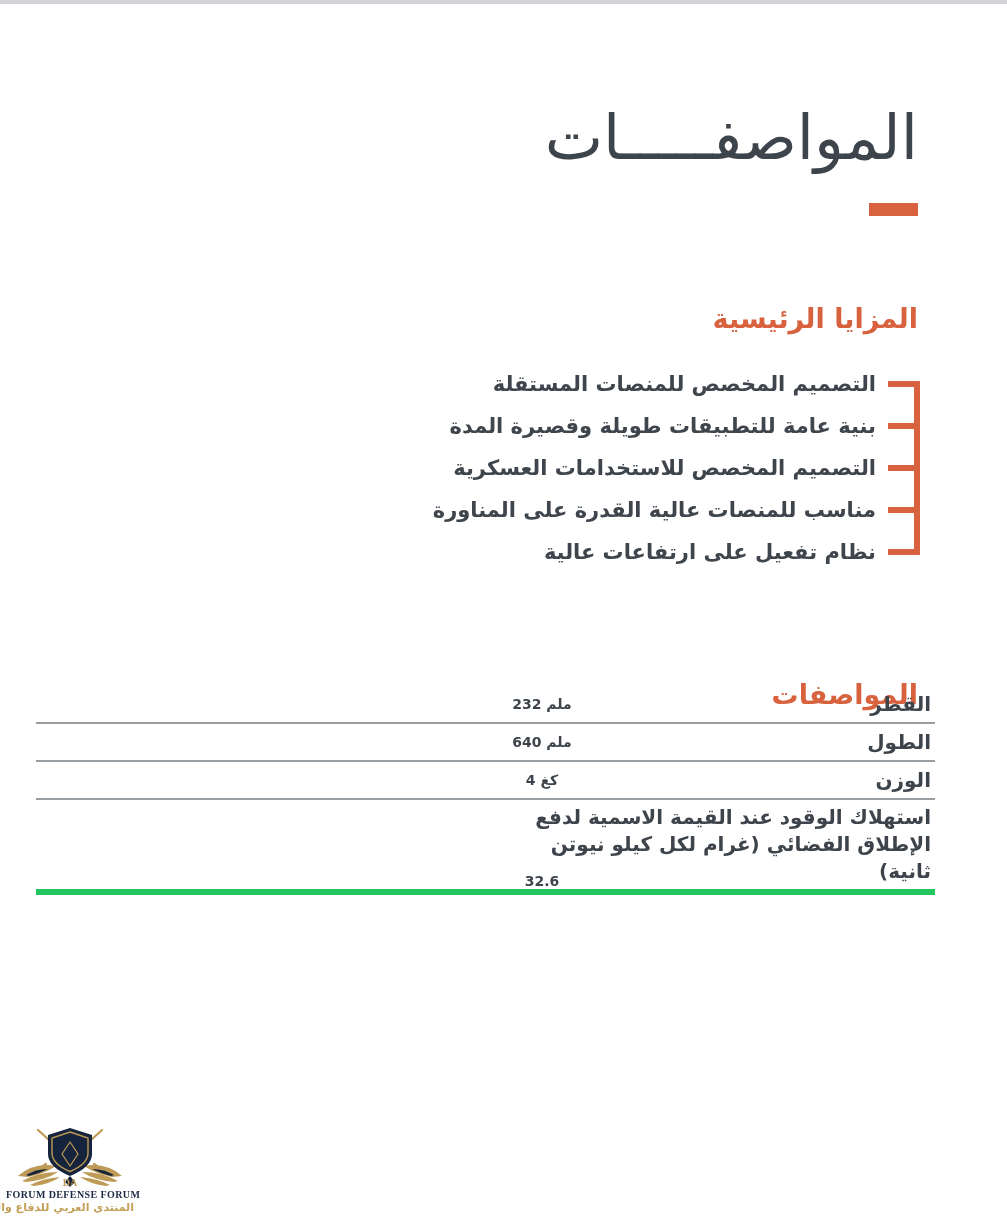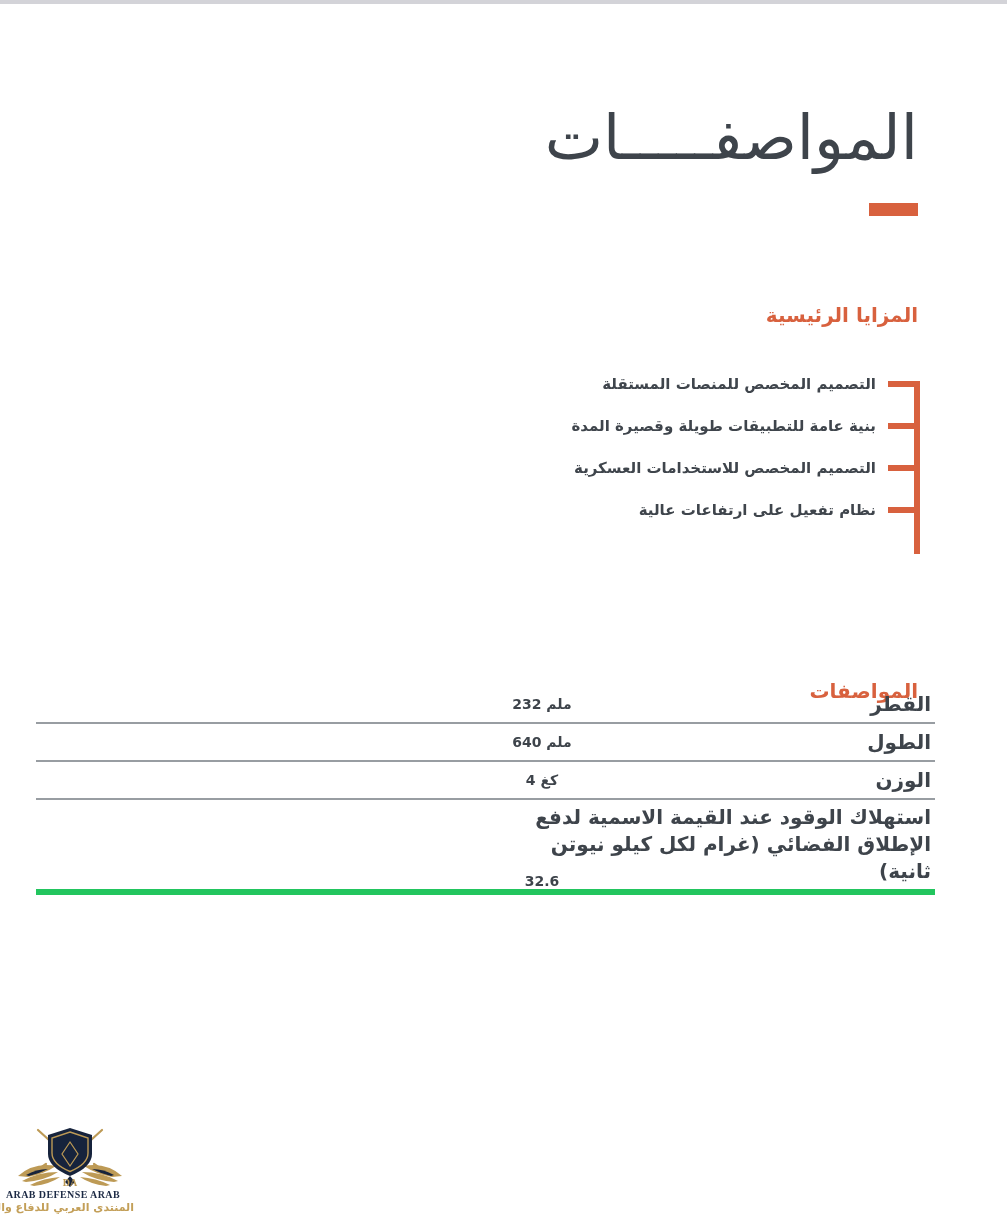--- a/index.html
+++ b/index.html
@@ -36,21 +36,21 @@
     top: 203px; right: 89px;
     width: 49px; height: 13px;
     background: #d8613e;
   }
 
   
   .section-heading {
     position: absolute;
     right: 89px;
     direction: rtl;
-    font-size: 20px;
+    font-size: 27px;
     font-weight: bold;
     color: #d8613e;
     white-space: nowrap;
   }
   .heading-features { top: 303px; }
   .heading-specs    { top: 679px; }
 
   
   .features {
     position: absolute;
@@ -69,21 +69,21 @@
     align-items: center;
     height: 42px;
   }
   .feature-tick {
     flex: 0 0 auto;
     width: 32px; height: 6px;
     background: #d8613e;
     margin-left: 12px; 
   }
   .feature-text {
-    font-size: 15px;
+    font-size: 21px;
     font-weight: bold;
     color: #3f454c;
     white-space: nowrap;
   }
 
   
   .spec-table {
     position: absolute;
     top: 686px; left: 36px;
     width: 899px;
@@ -168,20 +168,24 @@
     <div class="feature-row">
       <span class="feature-tick"></span>
       <span class="feature-text">بنية عامة للتطبيقات طويلة وقصيرة المدة</span>
     </div>
     <div class="feature-row">
       <span class="feature-tick"></span>
       <span class="feature-text">التصميم المخصص للاستخدامات العسكرية</span>
     </div>
     <div class="feature-row">
       <span class="feature-tick"></span>
+      <span class="feature-text">مناسب للمنصات عالية القدرة على المناورة</span>
+    </div>
+    <div class="feature-row">
+      <span class="feature-tick"></span>
       <span class="feature-text">نظام تفعيل على ارتفاعات عالية</span>
     </div>
   </div>
 
 <h2 class="section-heading heading-specs">المواصفات</h2>
 
 <div class="spec-table">
 
 <div class="spec-row">
       <div class="spec-label">القطر</div>
@@ -231,15 +235,15 @@
 
     <path d="M54,4 L76,11 L76,30 Q76,43 54,52 Q32,43 32,30 L32,11 Z" fill="#16233c"></path>
     <path d="M54,8 L72,14 L72,29 Q72,40 54,47.5 Q36,40 36,29 L36,14 Z" fill="none" stroke="#bd9a55" stroke-width="1.4"></path>
 
     <path d="M54,18 L62,30 L54,42 L46,30 Z" fill="none" stroke="#bd9a55" stroke-width="1.2"></path>
 
     <path d="M54,52 L59,58 L54,63 L49,58 Z" fill="#16233c"></path>
 
     <text x="54" y="62" text-anchor="middle" font-size="10" font-weight="bold" fill="#bd9a55" font-family="'Liberation Serif', serif">DA</text>
   </svg>
-  <div class="wm-en">ARAB DEFENSE ARAB</div>
+  <div class="wm-en">FORUM DEFENSE FORUM</div>
   <div class="wm-ar">المنتدى العربي للدفاع والتسليح</div>
 </div>
 
 </body></html>

